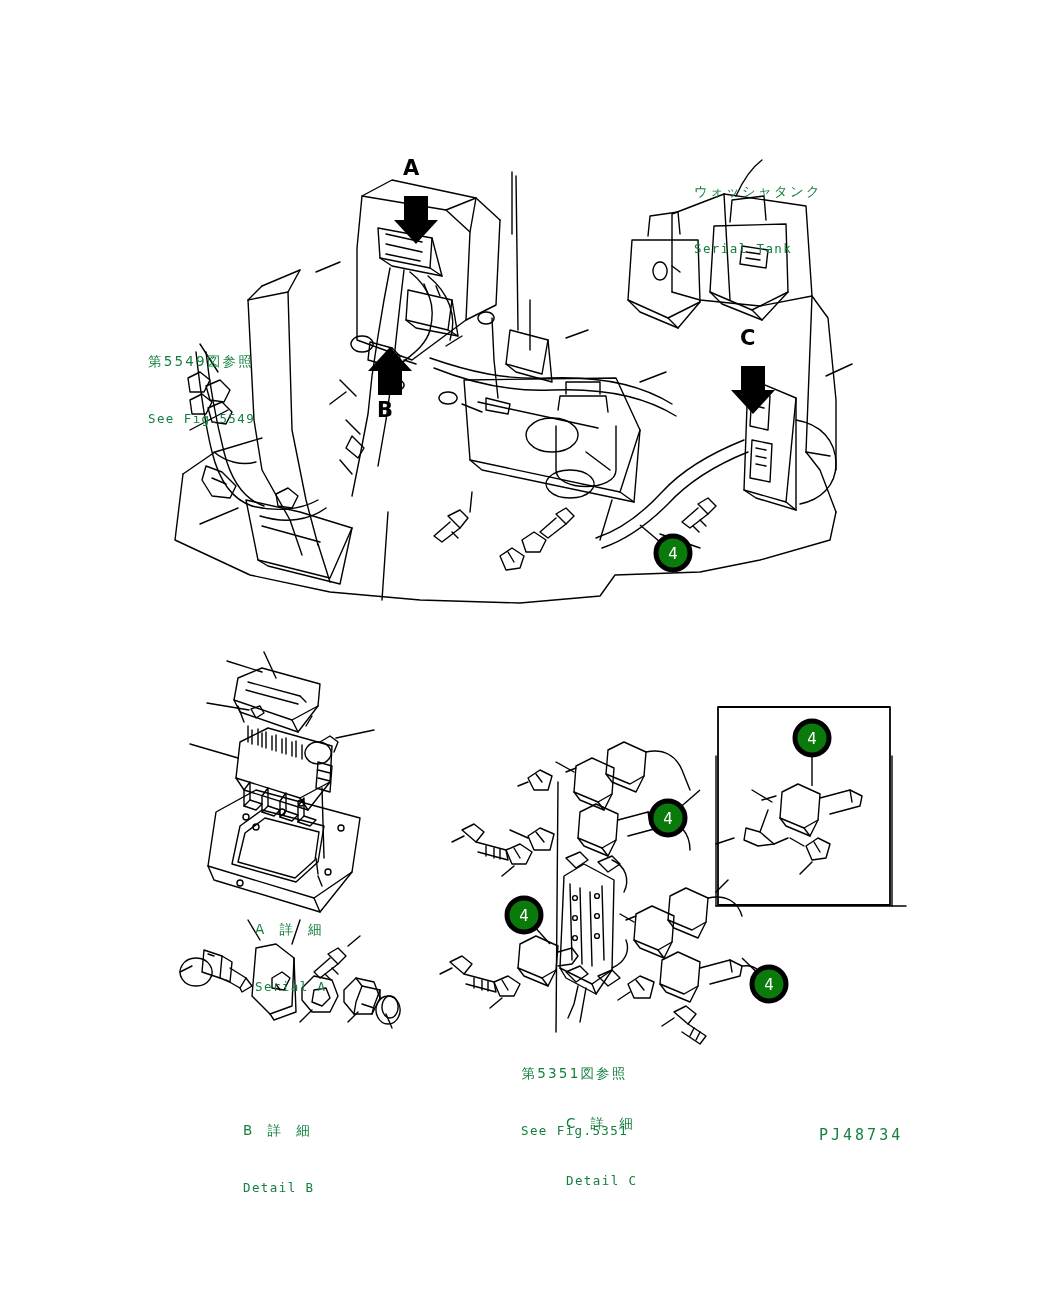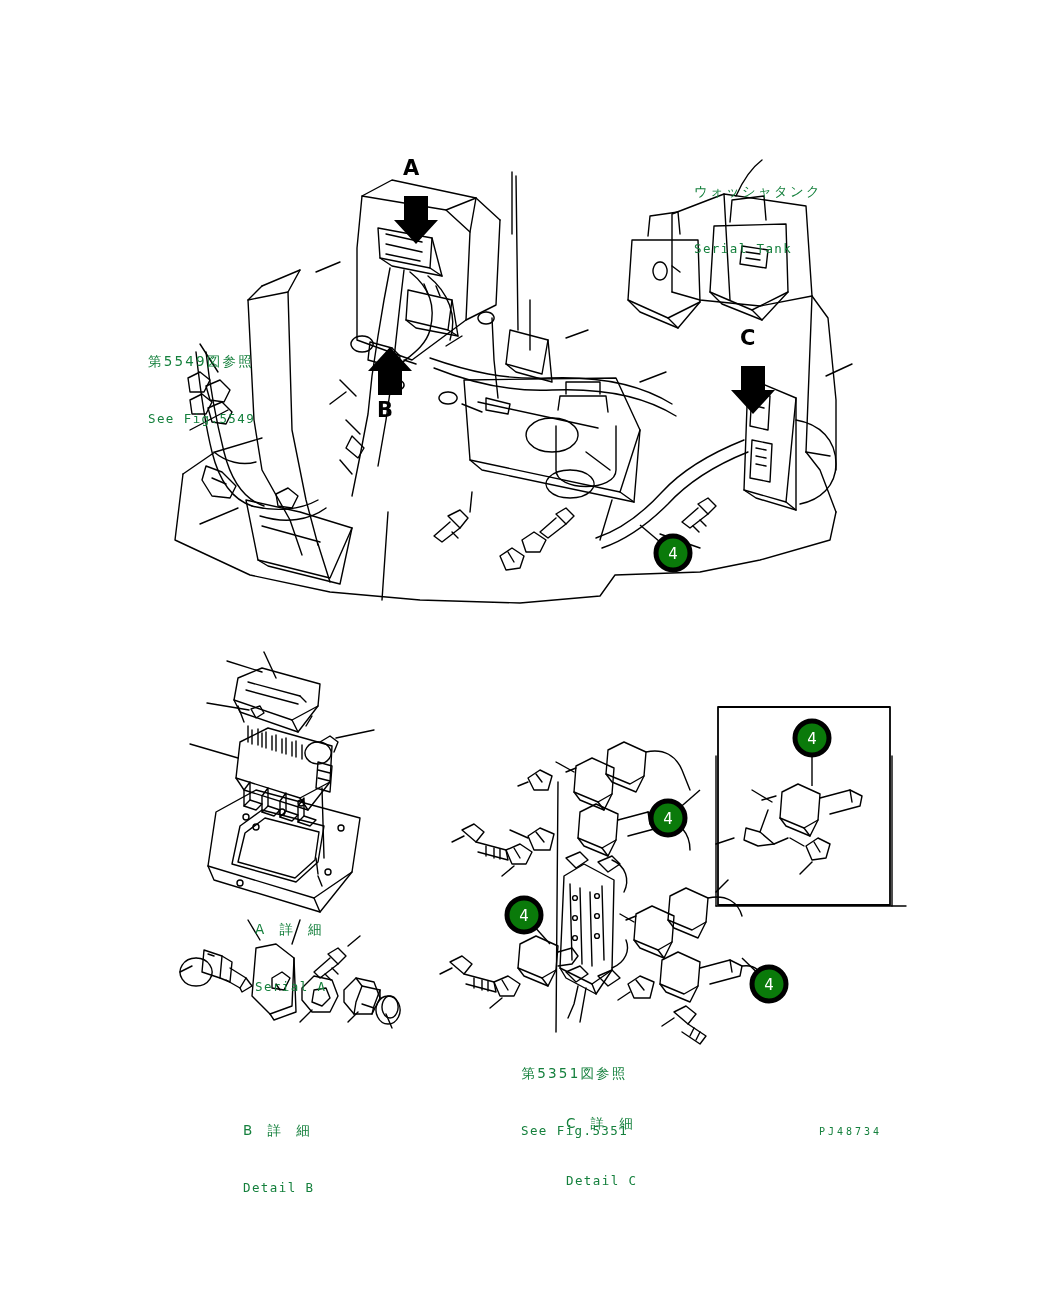--- a/index.html
+++ b/index.html
@@ -39,21 +39,21 @@
   }
   .arrow-letter {
     font-family: "DejaVu Sans", "Liberation Sans", sans-serif;
     font-weight: bold;
     font-size: 21px;
     color: #000;
     position: absolute;
   }
   .dwgno {
     font-family: "DejaVu Sans Mono", "Liberation Mono", monospace;
-    font-size: 10px;
+    font-size: 15px;
     letter-spacing: 3px;
   }
   .callout-num {
     font-family: "DejaVu Sans", "Liberation Sans", sans-serif;
     font-size: 15px;
     fill: #ffffff;
   }
   svg { display:block; }
 </style>
 </head>

